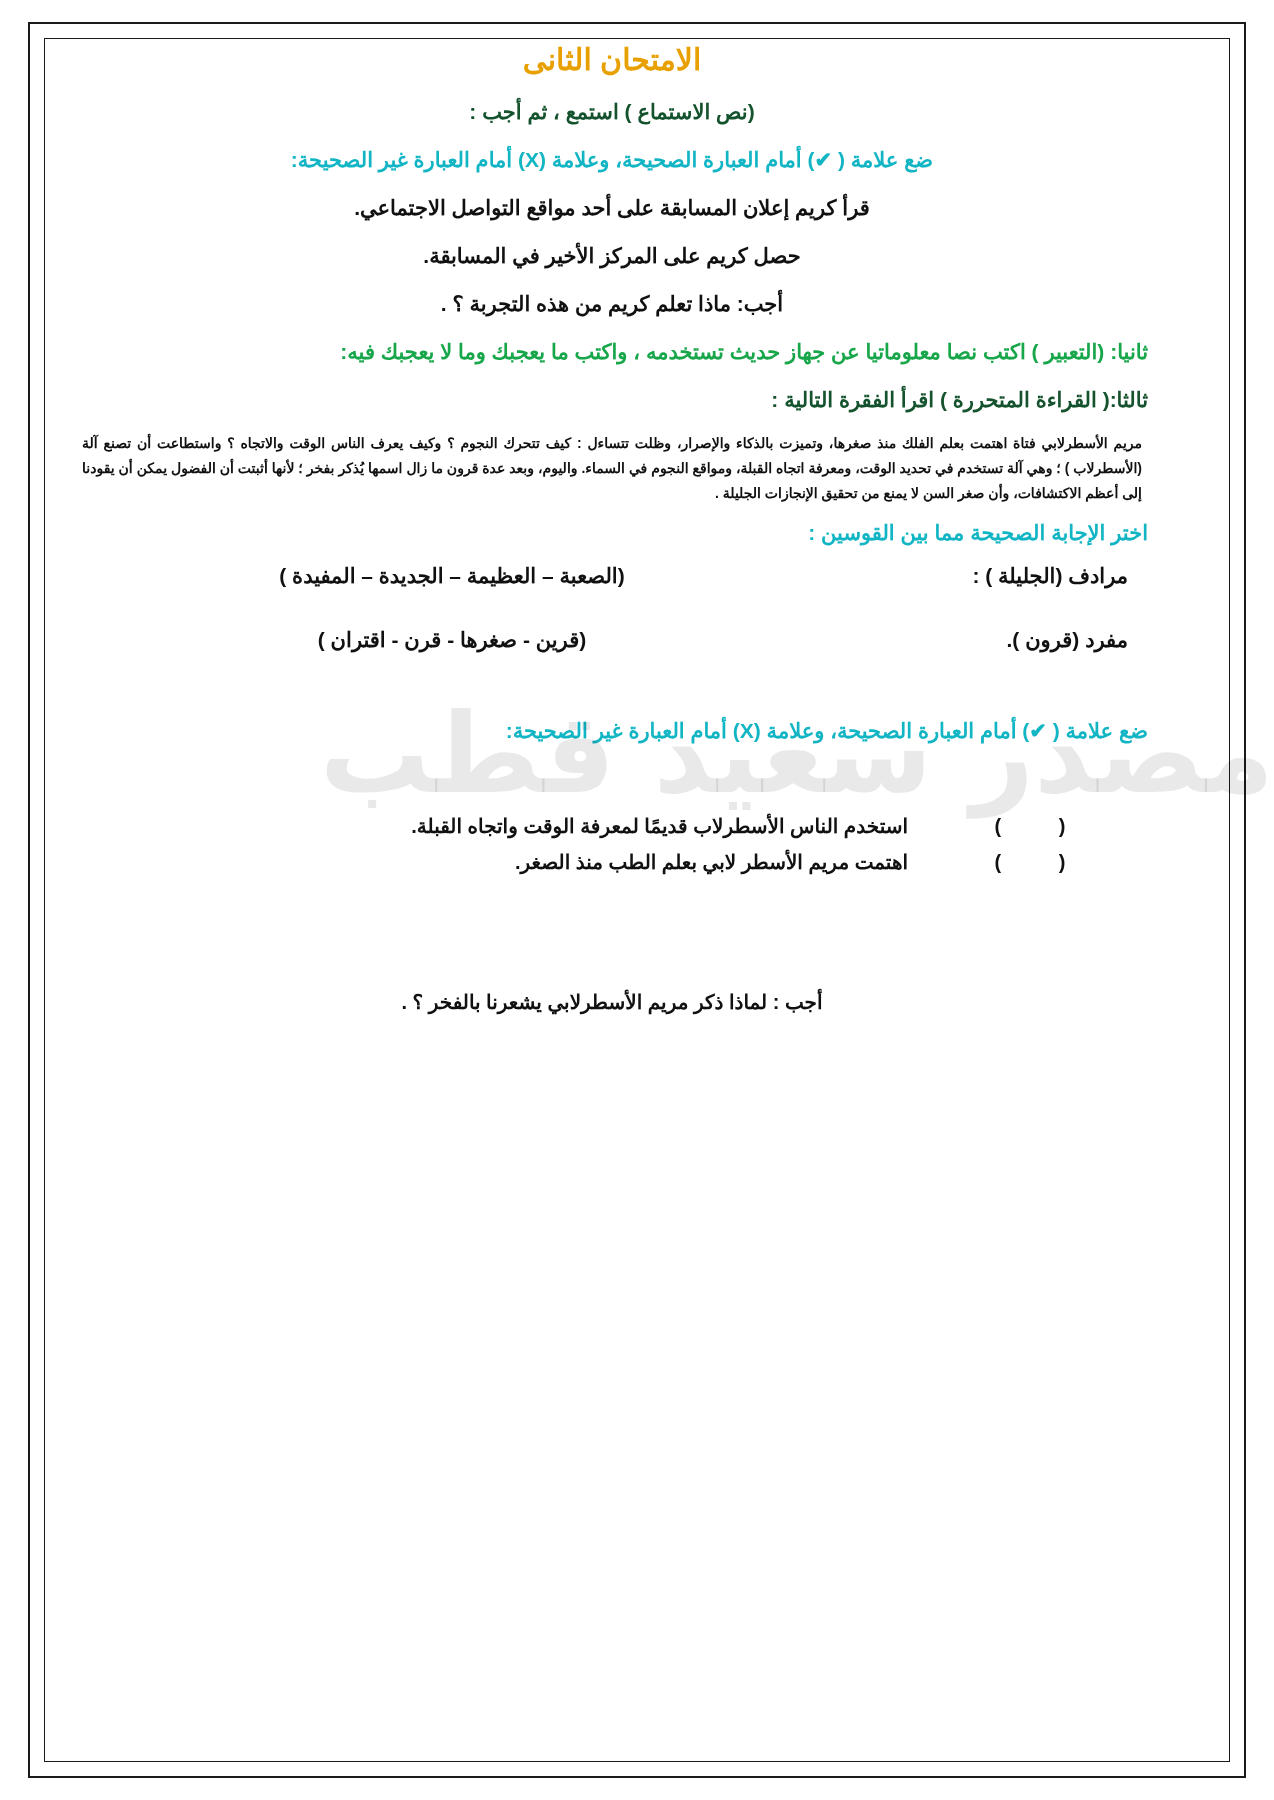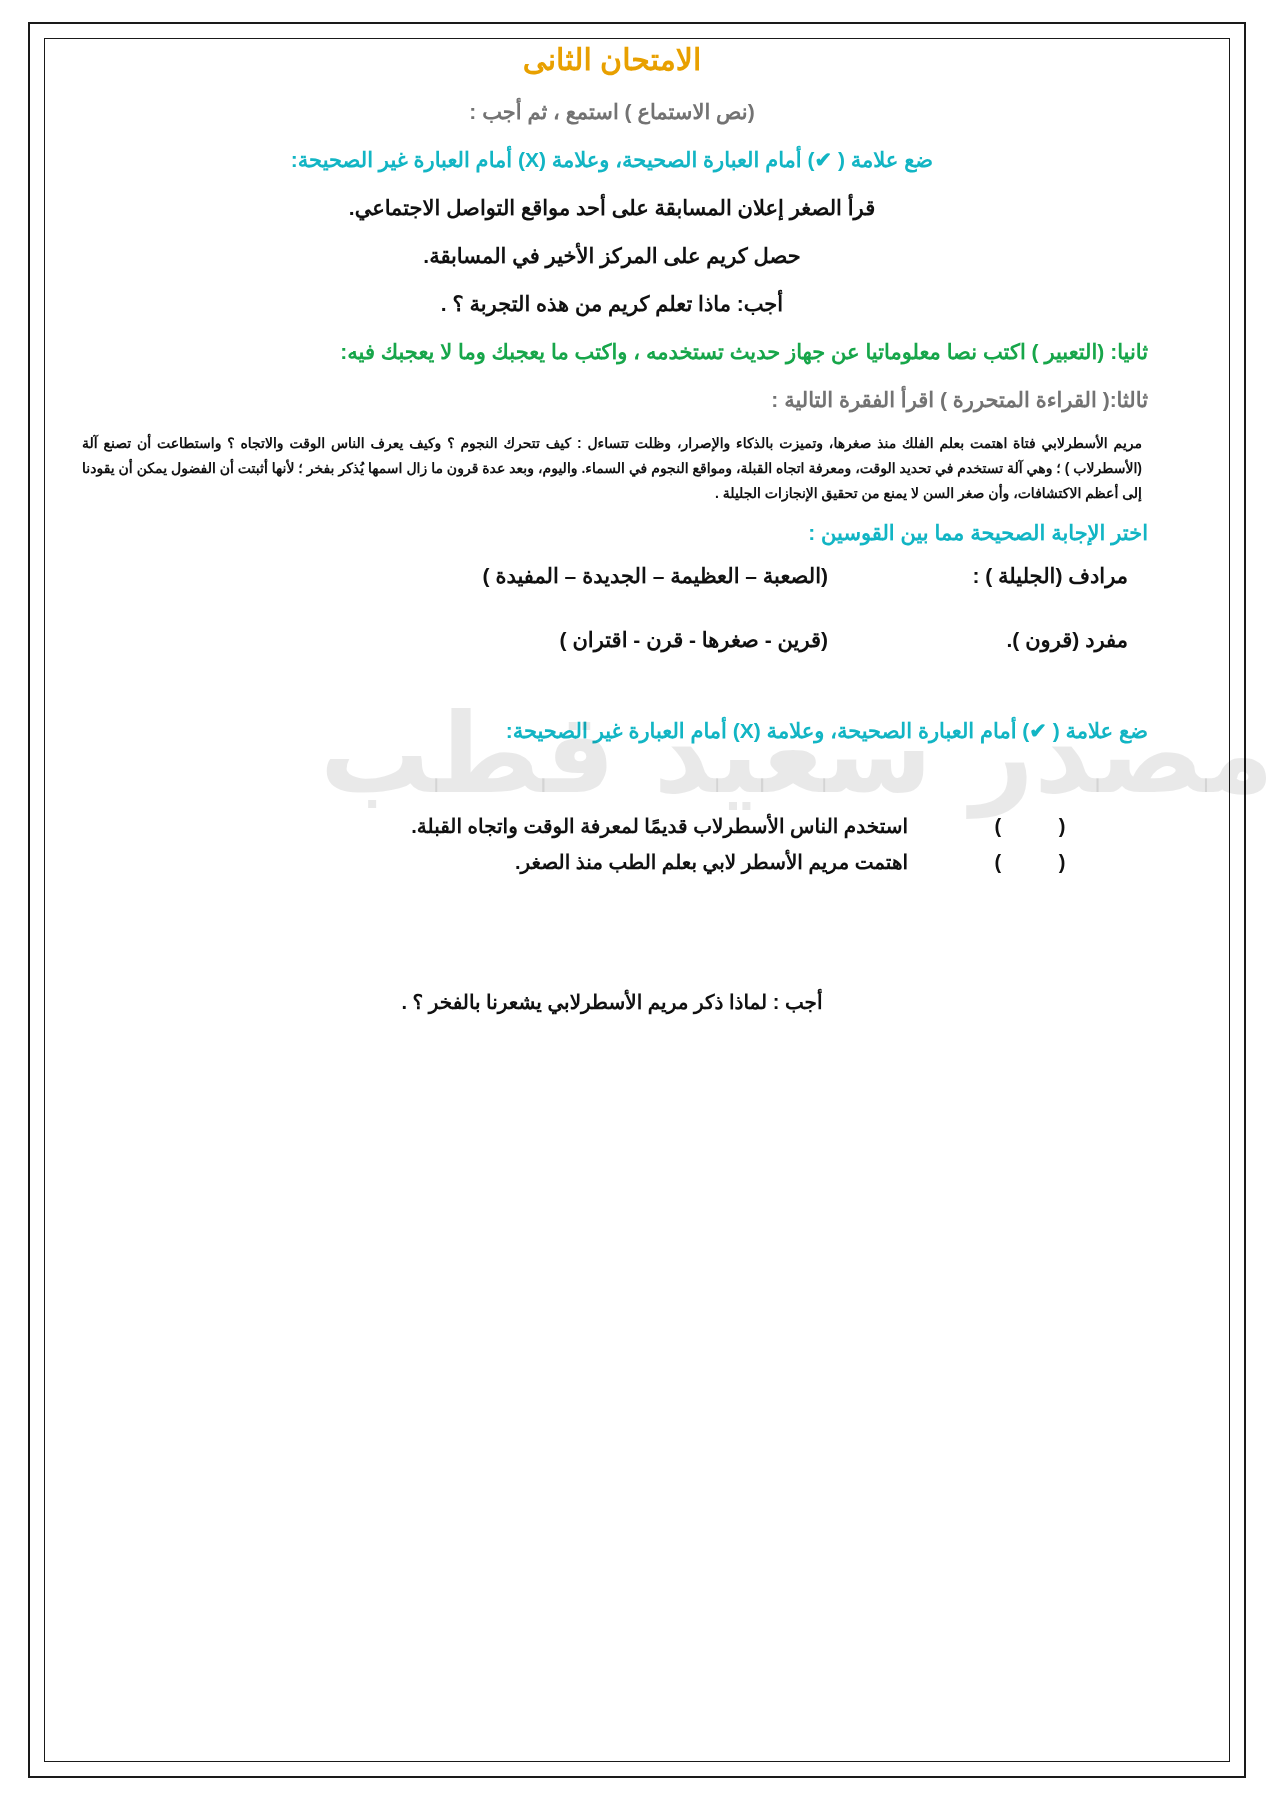--- a/index.html
+++ b/index.html
@@ -72,21 +72,21 @@
     margin: 0 0 18px 0;
     letter-spacing: 0;
   }
   .line {
     font-size: 21px;
     line-height: 1.62;
     color: #111;
     margin: 0 0 14px 0;
     font-weight: bold;
   }
-  .red { color: #737373; }
+  .red { color: #14532d; }
   .teal { color: #12b5c4; }
   .green { color: #17a64a; }
   .black { color: #111; }
   .center { text-align: center; }
   .para {
     font-size: 14px;
     line-height: 1.78;
     color: #111;
     font-weight: bold;
     text-align: justify;
@@ -105,21 +105,21 @@
     color: #111;
     margin: 0 0 10px 0;
   }
   .mcq .stem {
     width: 300px;
     padding-right: 20px;
     text-align: right;
   }
   .mcq .opts {
     flex: 1;
-    text-align: right;
+    text-align: center;
   }
   .tf-row {
     display: flex;
     flex-direction: row;
     align-items: baseline;
     font-size: 20px;
     font-weight: bold;
     color: #111;
     margin: 0 0 12px 0;
   }
@@ -152,21 +152,21 @@
   <div class="watermark">مصدر سعيد قطب</div>
 
   <div class="content">
 
     <div class="doc-title">الامتحان الثانى</div>
 
     <div class="line red center">(نص الاستماع ) استمع ، ثم أجب :</div>
 
     <div class="line teal center">ضع علامة ( ✔) أمام العبارة الصحيحة، وعلامة (X) أمام العبارة غير الصحيحة:</div>
 
-    <div class="line black center">قرأ الصغر إعلان المسابقة على أحد مواقع التواصل الاجتماعي.</div>
+    <div class="line black center">قرأ كريم إعلان المسابقة على أحد مواقع التواصل الاجتماعي.</div>
 
     <div class="line black center">حصل كريم على المركز الأخير في المسابقة.</div>
 
     <div class="line black center">أجب: ماذا تعلم كريم من هذه التجربة ؟ .</div>
 
     <div class="line green">ثانيا: (التعبير ) اكتب نصا معلوماتيا عن جهاز حديث تستخدمه ، واكتب ما يعجبك وما لا يعجبك فيه:</div>
 
     <div class="line red">ثالثا:( القراءة المتحررة ) اقرأ الفقرة التالية :</div>
 
     <div class="para">مريم الأسطرلابي فتاة اهتمت بعلم الفلك منذ صغرها، وتميزت بالذكاء والإصرار، وظلت تتساءل : كيف تتحرك النجوم ؟ وكيف يعرف الناس الوقت والاتجاه ؟ واستطاعت أن تصنع آلة (الأسطرلاب ) ؛ وهي آلة تستخدم في تحديد الوقت، ومعرفة اتجاه القبلة، ومواقع النجوم في السماء. واليوم، وبعد عدة قرون ما زال اسمها يُذكر بفخر ؛ لأنها أثبتت أن الفضول يمكن أن يقودنا إلى أعظم الاكتشافات، وأن صغر السن لا يمنع من تحقيق الإنجازات الجليلة .</div>

